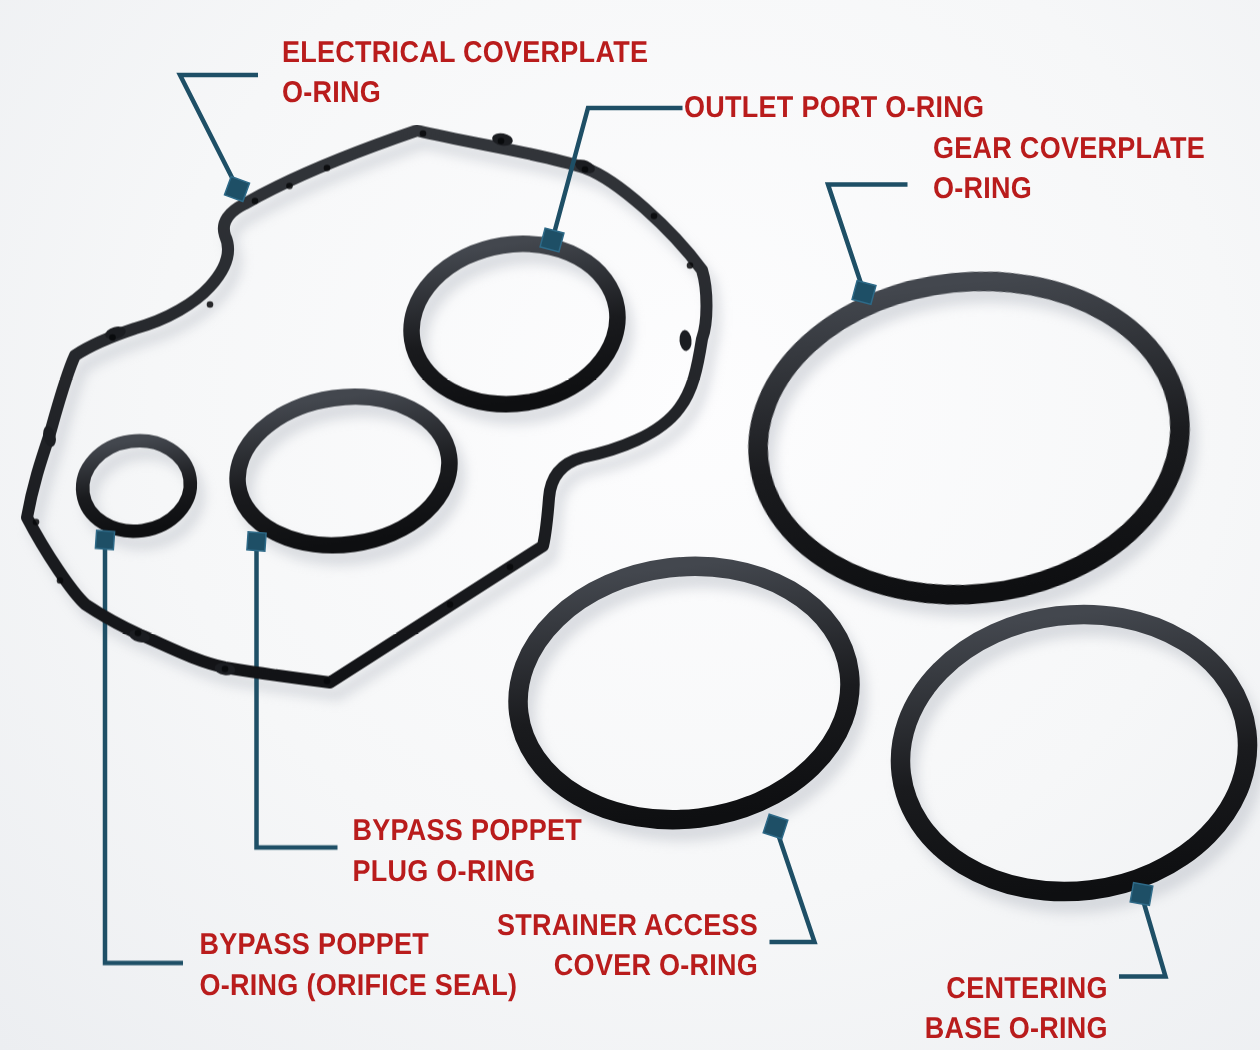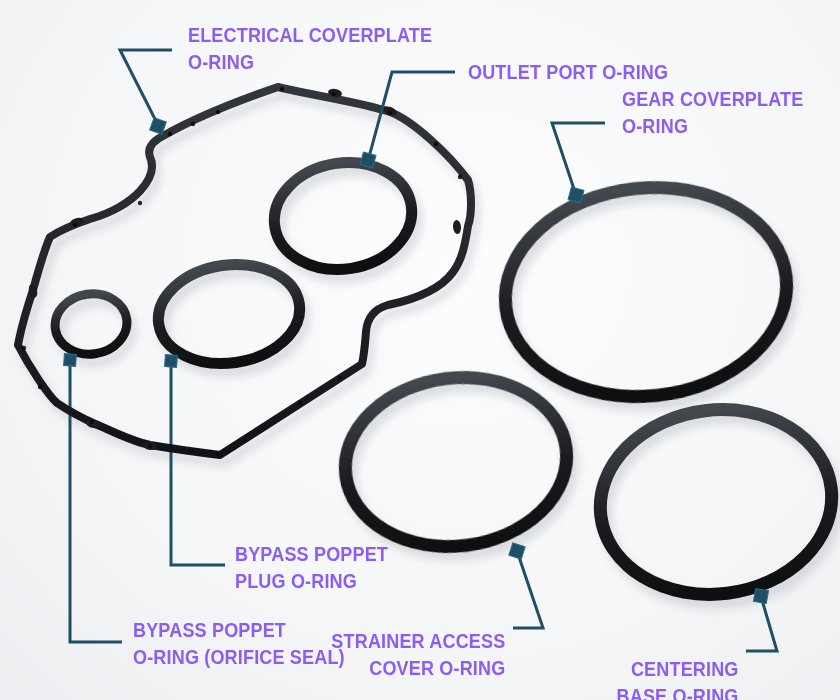--- a/index.html
+++ b/index.html
@@ -5,29 +5,29 @@
   html,body{margin:0;padding:0;}
   body{
     width:840px;height:700px;overflow:hidden;position:relative;
     background:radial-gradient(ellipse at 55% 38%, #fdfdfe 0%, #f6f7f8 55%, #eceef1 100%);
     font-family:"Liberation Sans","DejaVu Sans",sans-serif;
   }
   .stage{position:absolute;inset:0;width:840px;height:700px;}
   svg{position:absolute;left:0;top:0;}
   .label{
     position:absolute;
-    color:#8b5cf6;
+    color:#b91c1c;
     font-weight:bold;
     font-size:20px;
     line-height:27px;
     letter-spacing:.2px;
     white-space:nowrap;
   }
   .label .cond{display:block;transform:scaleX(.9);transform-origin:left center;}
-  .label.align-right{text-align:right;margin-top:24px;}
+  .label.align-right{text-align:right;}
   .label.align-right .cond{transform-origin:right center;}
 </style>
 </head>
 <body>
 
 <div class="stage">
 
   <svg width="840" height="700" viewBox="0 0 840 700">
     <defs>
       <linearGradient id="ringGrad" x1="0" y1="0" x2="0" y2="1">
@@ -119,21 +119,21 @@
       <rect x="510.5" y="544.5" width="13" height="13" transform="rotate(18 517 551)"></rect>
       <rect x="754.5" y="589.5" width="13" height="13" transform="rotate(10 761 596)"></rect>
     </g>
   </svg>
 
   <div class="label" style="left:188px;top:22px;">
     <span class="cond">ELECTRICAL COVERPLATE</span>
     <span class="cond">O-RING</span>
   </div>
 
-  <div class="label" style="left:468px;top:59px;">
+  <div class="label" style="left:456px;top:59px;">
     <span class="cond">OUTLET PORT O-RING</span>
   </div>
 
   <div class="label" style="left:622px;top:86px;">
     <span class="cond">GEAR COVERPLATE</span>
     <span class="cond">O-RING</span>
   </div>
 
   <div class="label" style="left:235px;top:541px;">
     <span class="cond">BYPASS POPPET</span>
@@ -143,18 +143,18 @@
   <div class="label" style="left:133px;top:617px;">
     <span class="cond">BYPASS POPPET</span>
     <span class="cond">O-RING (ORIFICE SEAL)</span>
   </div>
 
   <div class="label align-right" style="right:335px;top:604px;">
     <span class="cond">STRAINER ACCESS</span>
     <span class="cond">COVER O-RING</span>
   </div>
 
-  <div class="label align-right" style="right:101px;top:632px;">
+  <div class="label align-right" style="right:101px;top:646px;">
     <span class="cond">CENTERING</span>
     <span class="cond">BASE O-RING</span>
   </div>
 
 </div>
 
 </body></html>

